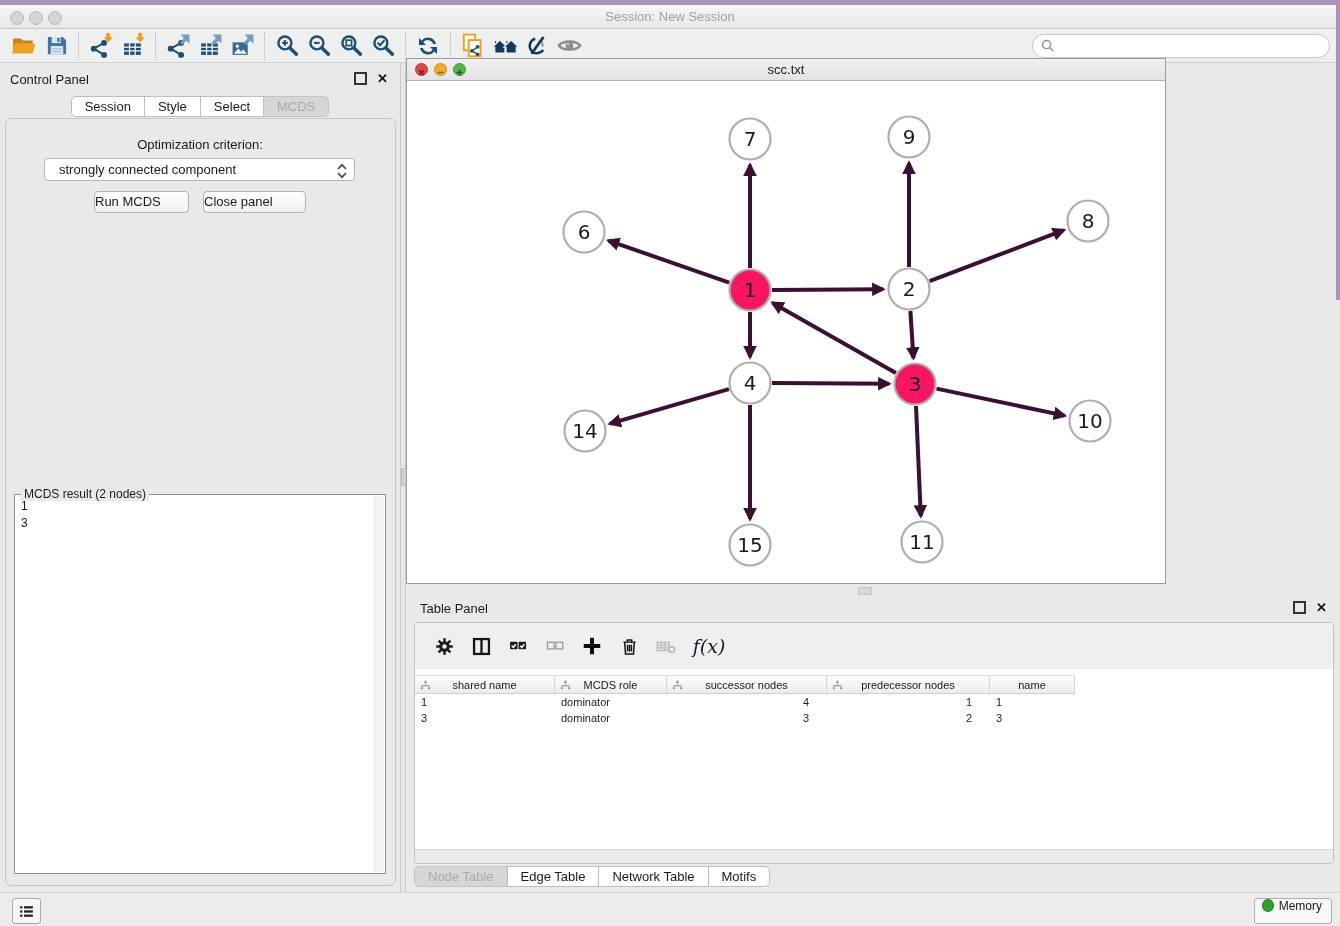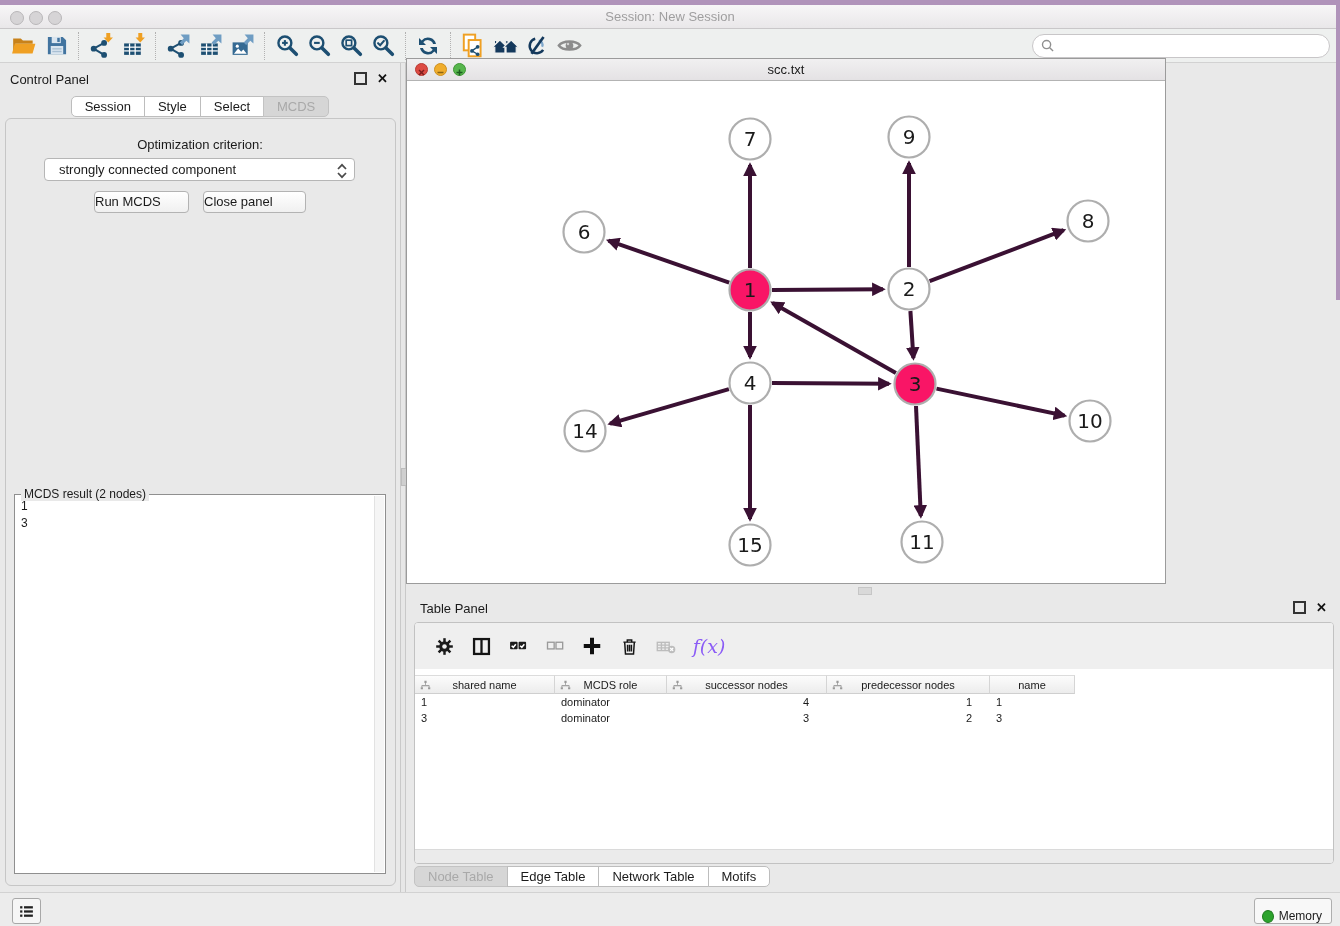--- a/index.html
+++ b/index.html
@@ -61,38 +61,38 @@
   .light{position:absolute;top:4px;width:13px;height:13px;border-radius:50%;box-sizing:border-box;cursor:pointer}
   #nw-title{width:100%;text-align:center;font-size:13px;line-height:21px;color:#1a1a1a}
   #graph-svg{position:absolute;left:0;top:22px}
   
   #table-panel{left:406px;top:595px;width:934px;height:297px;background:#e9e9e9}
   #tp-title{left:14px;top:6px;font-size:13px}
   #tp-frame{left:8px;top:27px;width:918px;height:240px;background:#fff;border:1px solid #c2c2c2;border-radius:4px;overflow:hidden}
   #tp-toolbar{position:absolute;left:0;top:0;width:100%;height:46px;background:#efefef;display:flex;
               align-items:center;padding-left:14px;box-sizing:border-box}
   .tpico{width:30px;height:28px;display:flex;align-items:center;justify-content:center;margin-right:7px;cursor:pointer}
-  #fx-label{font-family:"DejaVu Serif",serif;font-style:italic;font-size:19px;color:#8b5cf6;margin-left:12px}
+  #fx-label{font-family:"DejaVu Serif",serif;font-style:italic;font-size:19px;color:#0f172a;margin-left:12px}
   #tbl-head{position:absolute;left:0;top:52px;height:19px;white-space:nowrap;font-size:11px}
   .th{display:inline-block;height:19px;box-sizing:border-box;background:linear-gradient(#fcfcfc,#ececec);
       border-right:1px solid #d5d5d5;border-bottom:1px solid #cfcfcf;border-top:1px solid #dcdcdc;
       position:relative;text-align:center;line-height:18px;cursor:pointer;vertical-align:top}
   .th .tree-ico{position:absolute;left:5px;top:4px}
   #tbl-rows{position:absolute;left:0;top:71px;width:916px;font-size:11px}
   .tr{height:16px;white-space:nowrap;cursor:default}
   .td{display:inline-block;height:16px;box-sizing:border-box;line-height:16px;padding:0 6px;vertical-align:top}
   .td.right{text-align:right;padding-right:18px}
   #tp-hscroll{position:absolute;left:0;top:226px;width:100%;height:13px;background:#ebebeb;border-top:1px solid #dadada}
   #tbl-tabs{left:8px;top:271px;width:934px;white-space:nowrap}
   
   #statusbar{left:0;top:892px;width:1340px;height:34px;background:#ececec;border-top:1px solid #d2d2d2;box-sizing:border-box}
   #list-btn{position:absolute;left:12px;top:5px;width:27px;height:24px;background:#f6f6f6;border:1px solid #a8a8a8;
             border-radius:3px;display:flex;align-items:center;justify-content:center;cursor:pointer}
   #memory-btn{position:absolute;right:8px;top:5px;height:24px;padding:0 9px 0 7px;background:#f8f8f8;
-              border:1px solid #aeaeae;border-radius:3px;display:flex;align-items:flex-end;gap:5px;
+              border:1px solid #aeaeae;border-radius:3px;display:flex;align-items:flex-start;gap:5px;
               font-size:12px;cursor:pointer}
   #memory-dot{width:10px;height:11px;border-radius:50%}
 </style>
 </head>
 <body>
 
 <div class="abs" id="menustrip" style="background: rgb(176, 147, 186);"></div>
 <div class="abs" id="rightsliver" style="background: rgb(176, 147, 186);"></div>
 
 <div class="abs" id="titlebar">

